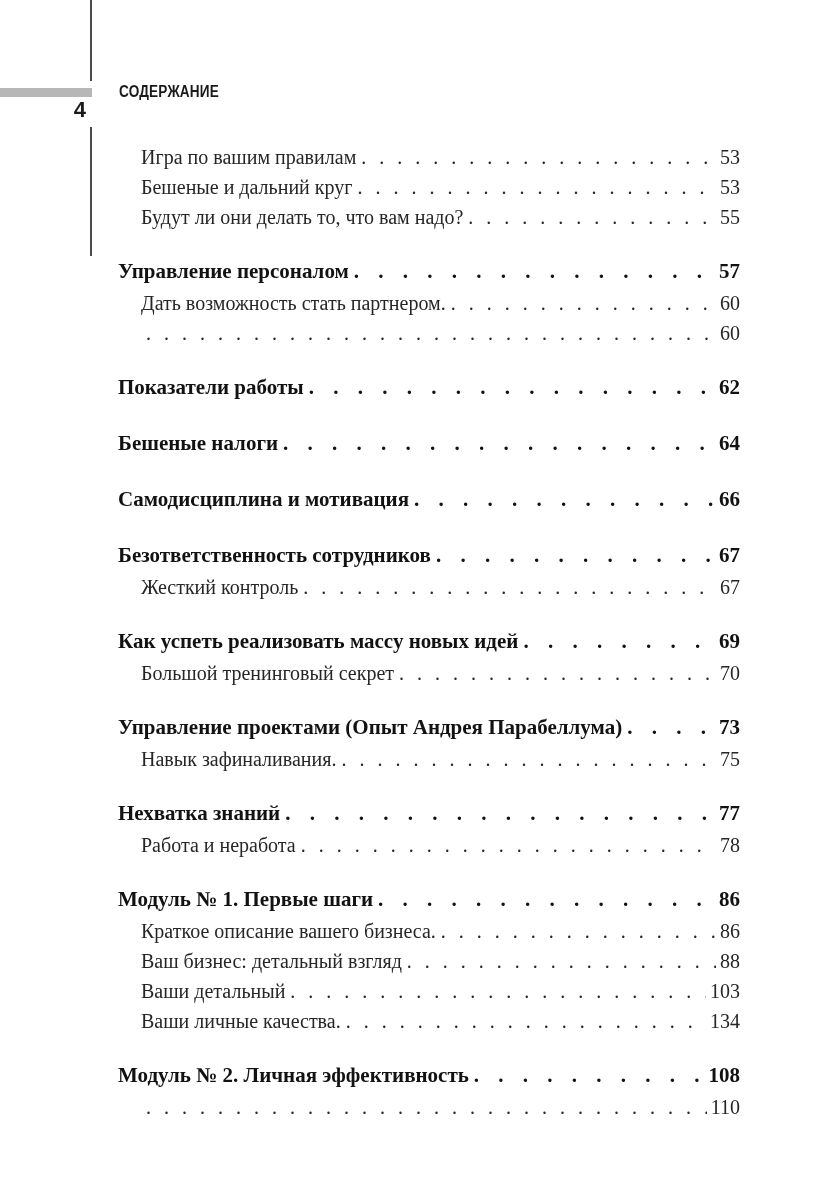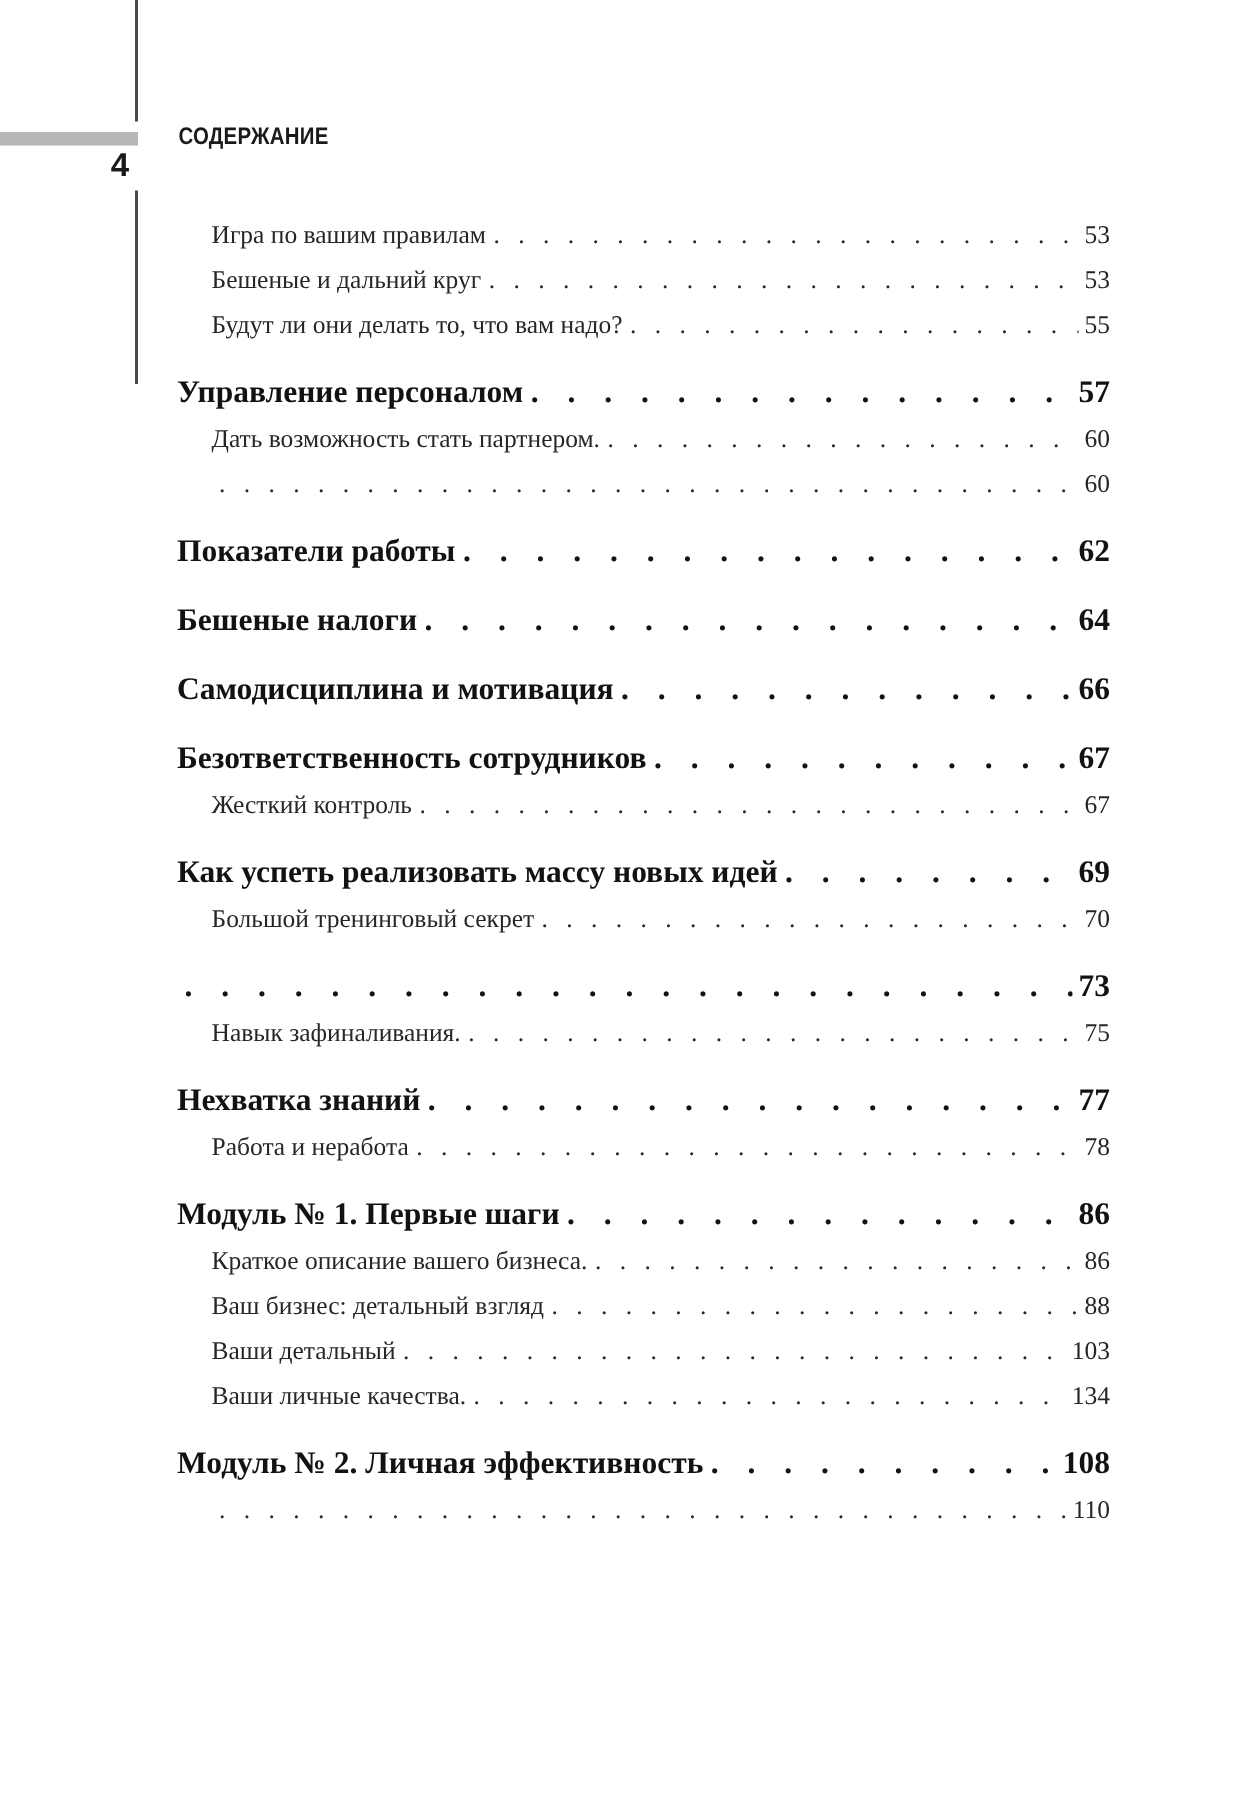--- a/index.html
+++ b/index.html
@@ -54,31 +54,31 @@
   .toc {
     position: absolute; left: 118px; top: 142px;
     width: 622px;
   }
   .toc-row {
     display: flex;
     align-items: baseline;
     white-space: nowrap;
   }
   .toc-row.sub {
-    font-size: 17px;
+    font-size: 20px;
     line-height: 30px;
     color: var(--text-color);
     padding-left: 23px;
   }
   .toc-row.chapter {
     font-size: 21px;
     line-height: 34px;
     font-weight: bold;
     color: var(--chapter-color);
-    margin-top: 12px;
+    margin-top: 22px;
   }
   .toc-leader {
     flex: 1 1 auto;
     min-width: 0;
     overflow: hidden;
     margin: 0 4px 0 5px;
   }
   .sub .toc-leader { letter-spacing: 4px; }
   .chapter .toc-leader { letter-spacing: 7px; }
   .toc-leader::after {
@@ -157,20 +157,21 @@
     <span class="toc-label">Как успеть реализовать массу новых идей</span>
     <span class="toc-leader"></span>
     <span class="toc-page">69</span>
   </div>
     <div class="toc-row sub">
     <span class="toc-label">Большой тренинговый секрет</span>
     <span class="toc-leader"></span>
     <span class="toc-page">70</span>
   </div>
     <div class="toc-row chapter">
+    <span class="toc-label">Управление проектами (Опыт Андрея Парабеллума)</span>
     <span class="toc-leader"></span>
     <span class="toc-page">73</span>
   </div>
     <div class="toc-row sub">
     <span class="toc-label">Навык зафиналивания.</span>
     <span class="toc-leader"></span>
     <span class="toc-page">75</span>
   </div>
     <div class="toc-row chapter">
     <span class="toc-label">Нехватка знаний</span>

